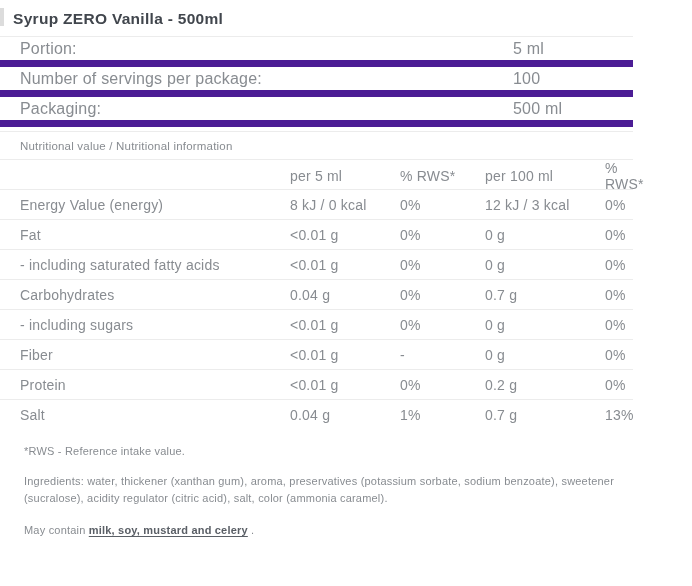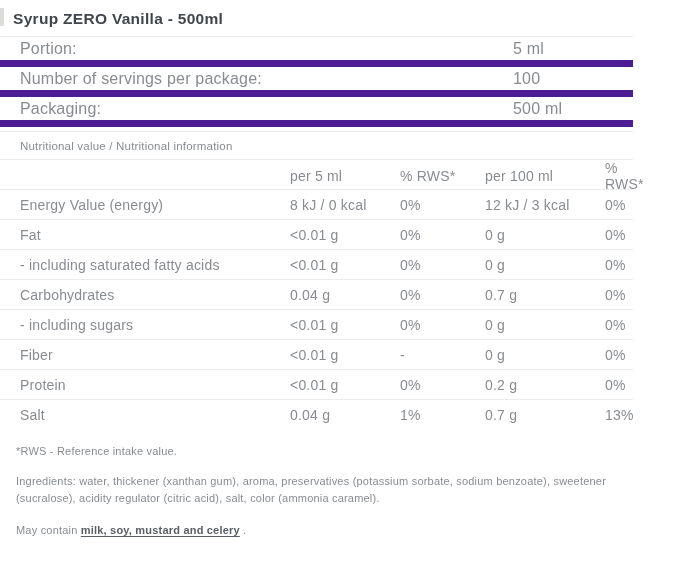--- a/index.html
+++ b/index.html
@@ -48,21 +48,21 @@
     height: 30px; align-items: center;
     border-bottom: 1px solid #ececec;
     font-size: 14px; letter-spacing: .2px; color: #888c91;
   }
   .nutri-row .c0 { padding-left: 20px; }
   .nutri-row.last { border-bottom: none; }
 
   
   .note {
     font-size: 11px; letter-spacing: .2px; color: #888c91;
-    padding: 0 12px 0 16px; line-height: 17px;
+    padding: 0 12px 0 24px; line-height: 17px;
   }
   .note.rws { margin-top: 13px; }
   .note.ingredients { margin-top: 13px; }
   .note.may-contain { margin-top: 15px; }
   .allergens {
     color: #5a5f66; font-weight: 600;
     text-decoration: underline; text-underline-offset: 2px;
     cursor: pointer;
   }
 </style>

